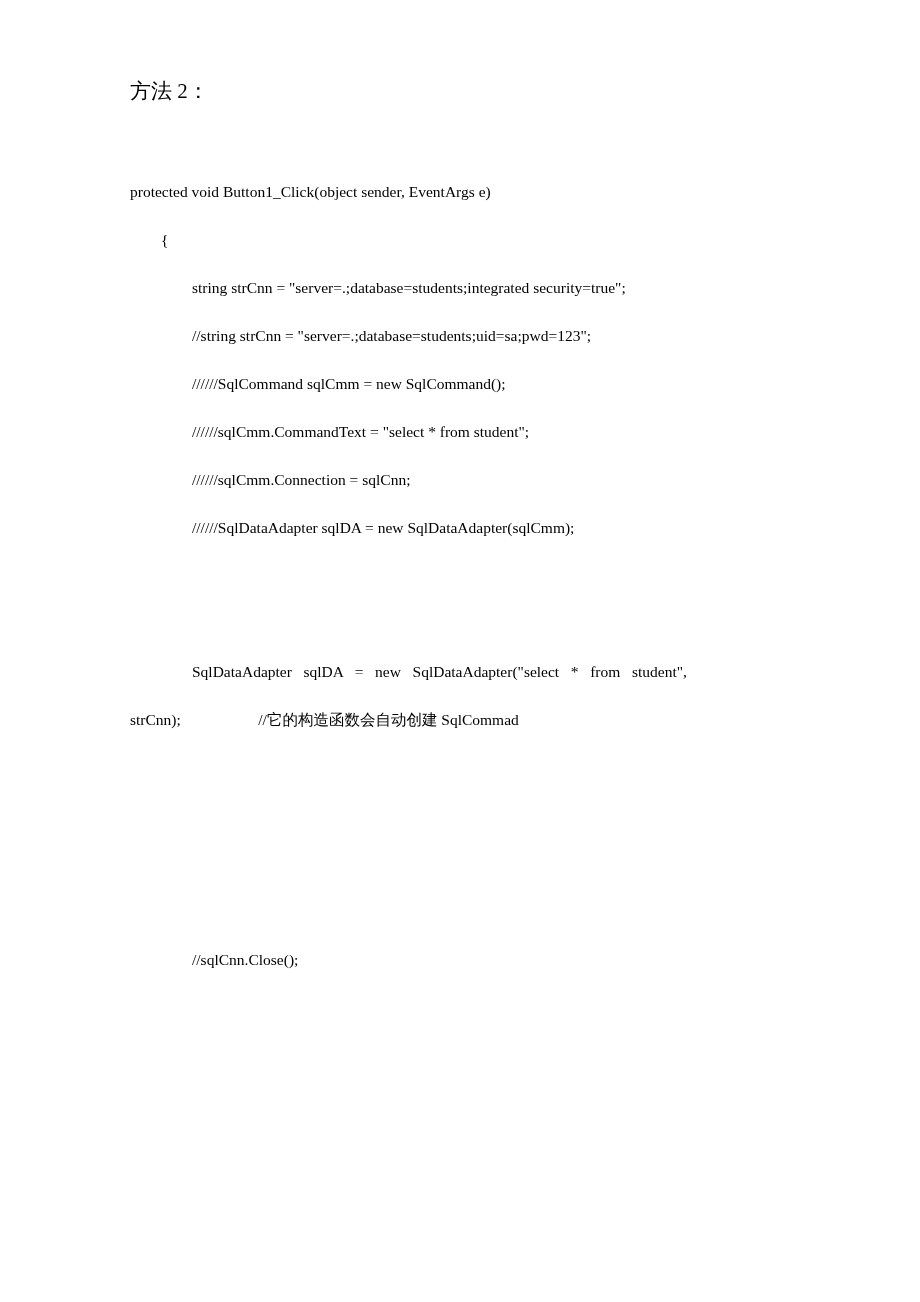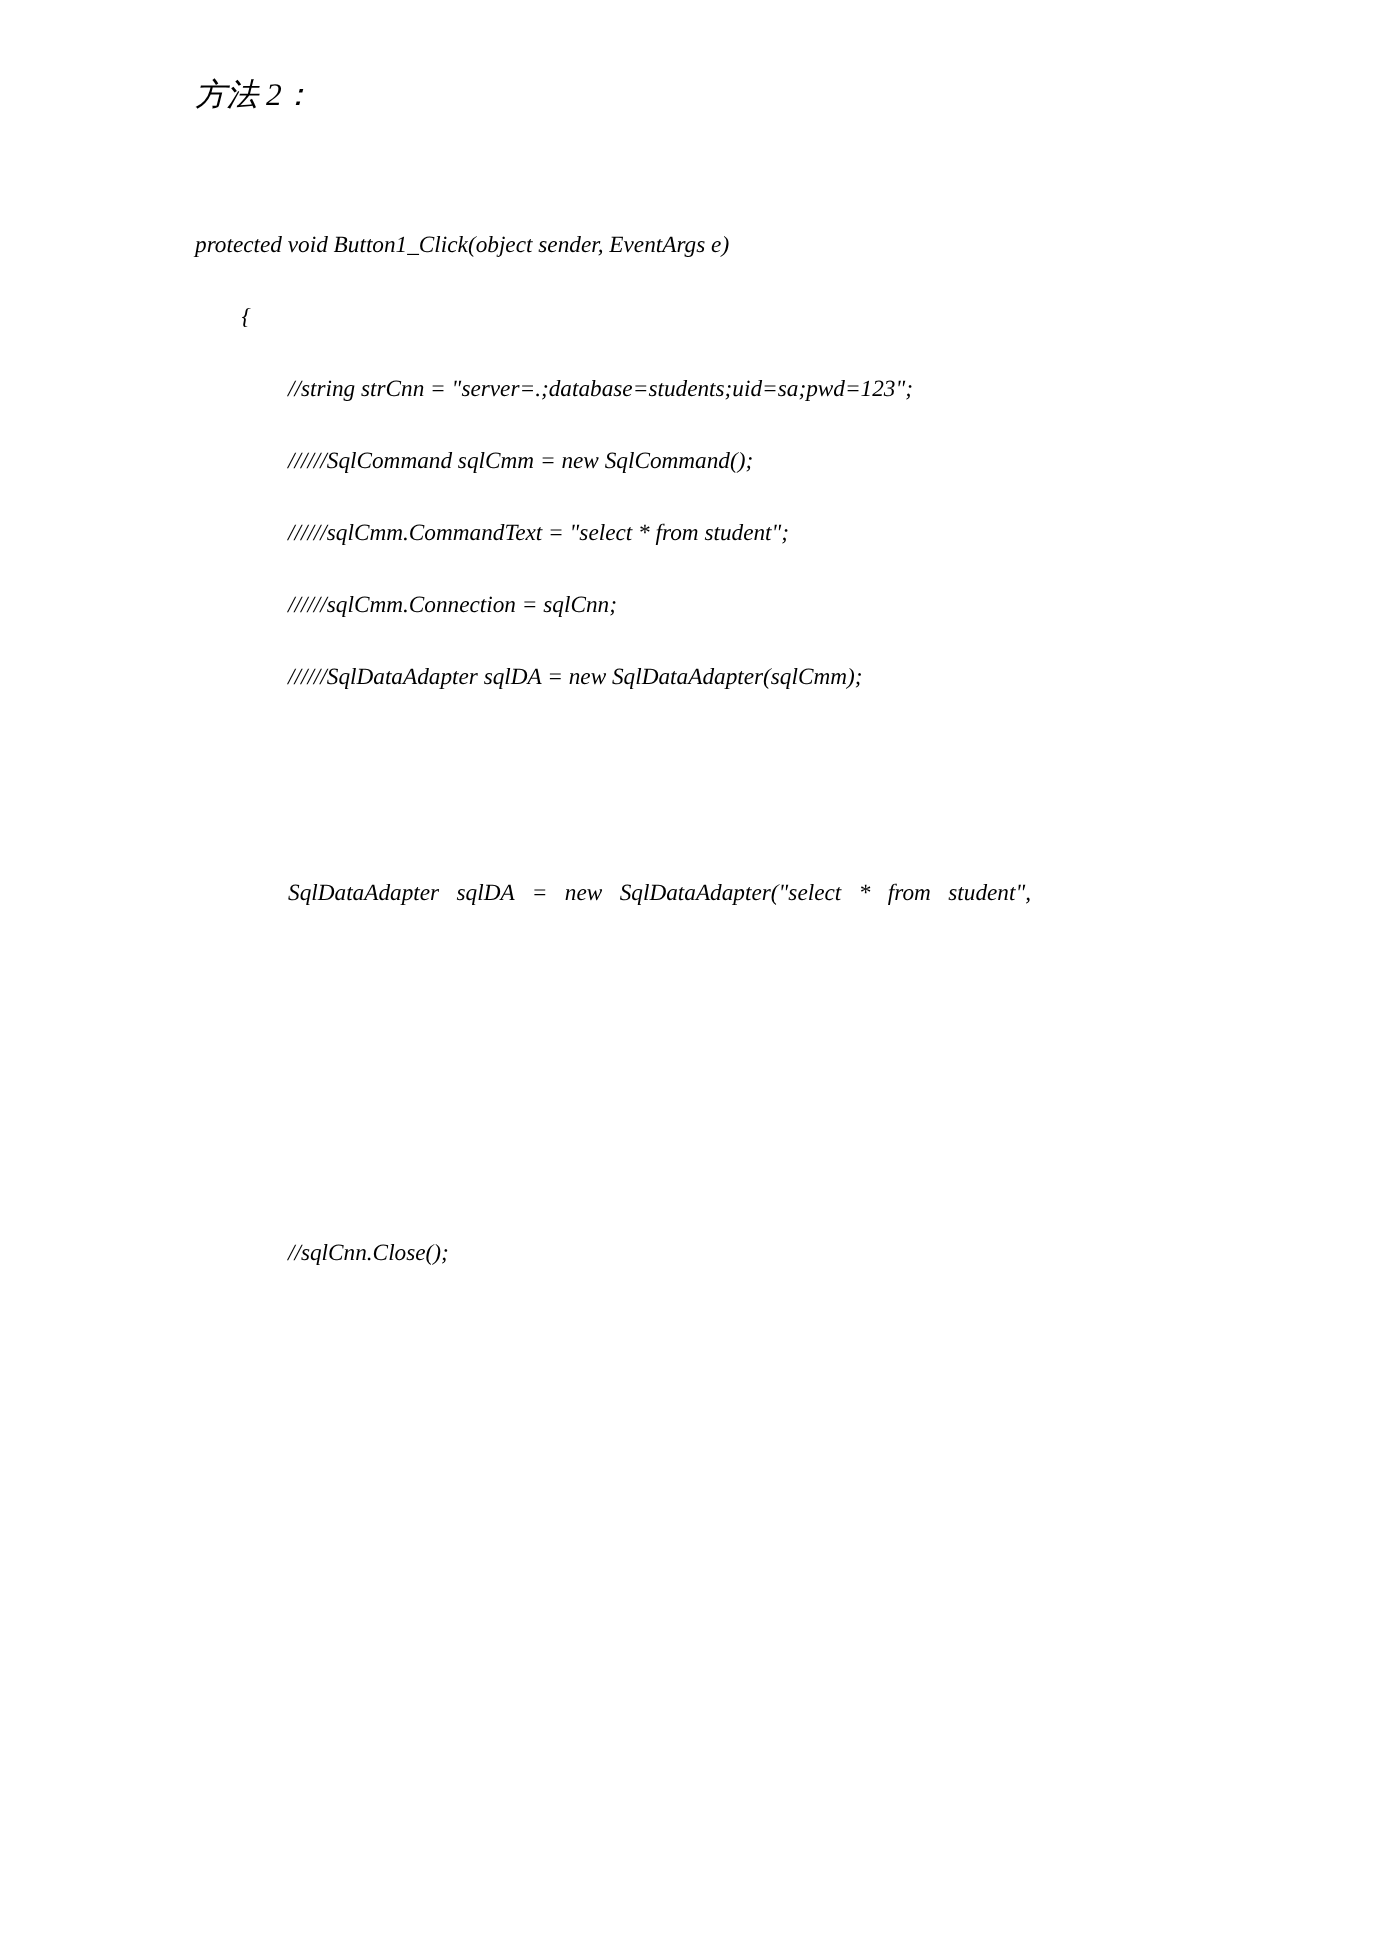--- a/index.html
+++ b/index.html
@@ -7,24 +7,23 @@
     margin: 0;
     padding: 0;
     font-family: "Times New Roman", "SimSun", serif;
     font-size: 16px;
     color: #000000;
     line-height: 1.5;
   }
   .page {
     width: 920px;
     height: 1302px;
-    padding: 48px 130px 100px 130px;
+    padding: 76px 130px 100px 130px;
     box-sizing: border-box;
     position: relative;
-    font-style: italic;
   }
   .heading {
     font-size: 21px;
     margin-bottom: 48px;
   }
   .code-block {
     white-space: pre;
     font-family: "Times New Roman", serif;
     font-size: 15.5px;
     line-height: 1.55;
@@ -36,28 +35,30 @@
 </head>
 <body>
 
 <div class="page">
 
   <div class="heading">方法 2：</div>
 
   <div class="code-block">
 <span class="code-line">protected void Button1_Click(object sender, EventArgs e)</span>
 <span class="code-line">        {</span>
+<span class="code-line">                string strCnn = "server=.;database=students;integrated security=true";</span>
 <span class="code-line">                //string strCnn = "server=.;database=students;uid=sa;pwd=123";</span>
 <span class="code-line">                //////SqlCommand sqlCmm = new SqlCommand();</span>
 <span class="code-line">                //////sqlCmm.CommandText = "select * from student";</span>
 <span class="code-line">                //////sqlCmm.Connection = sqlCnn;</span>
 <span class="code-line">                //////SqlDataAdapter sqlDA = new SqlDataAdapter(sqlCmm);</span>
 <span class="code-line"> </span>
 <span class="code-line"> </span>
 <span class="code-line">                SqlDataAdapter   sqlDA   =   new   SqlDataAdapter("select   *   from   student",</span>
+<span class="code-line">strCnn);                    //它的构造函数会自动创建 SqlCommad</span>
 <span class="code-line"> </span>
 <span class="code-line"> </span>
 <span class="code-line"> </span>
 <span class="code-line"> </span>
 <span class="code-line">                //sqlCnn.Close();</span>
 <span class="code-line"> </span>
 
 
 
   </div>

